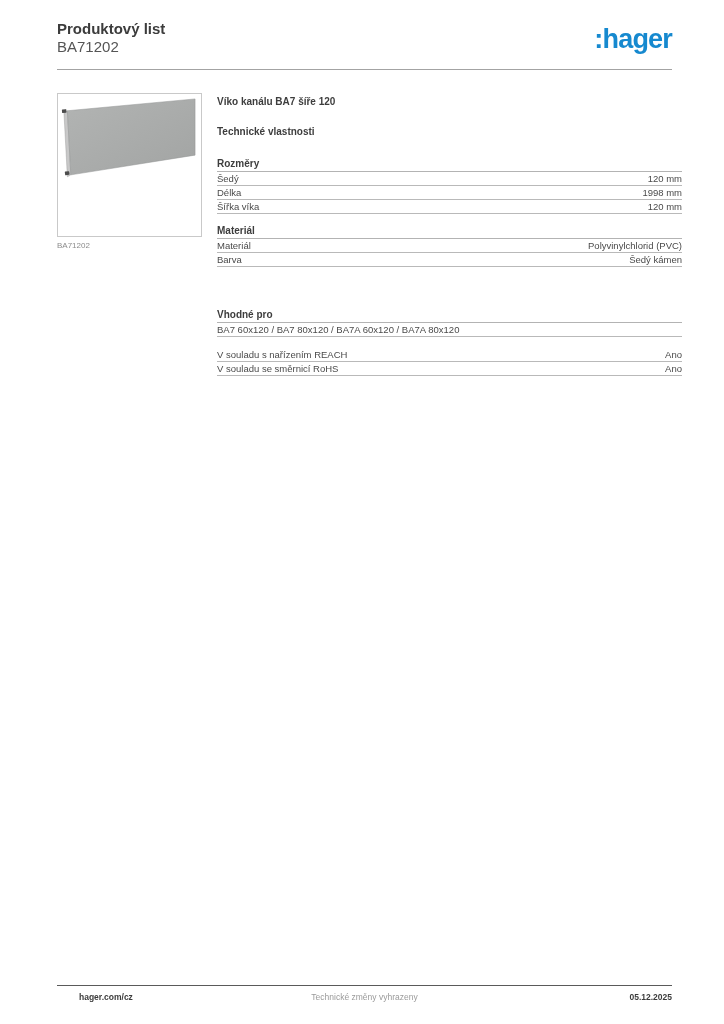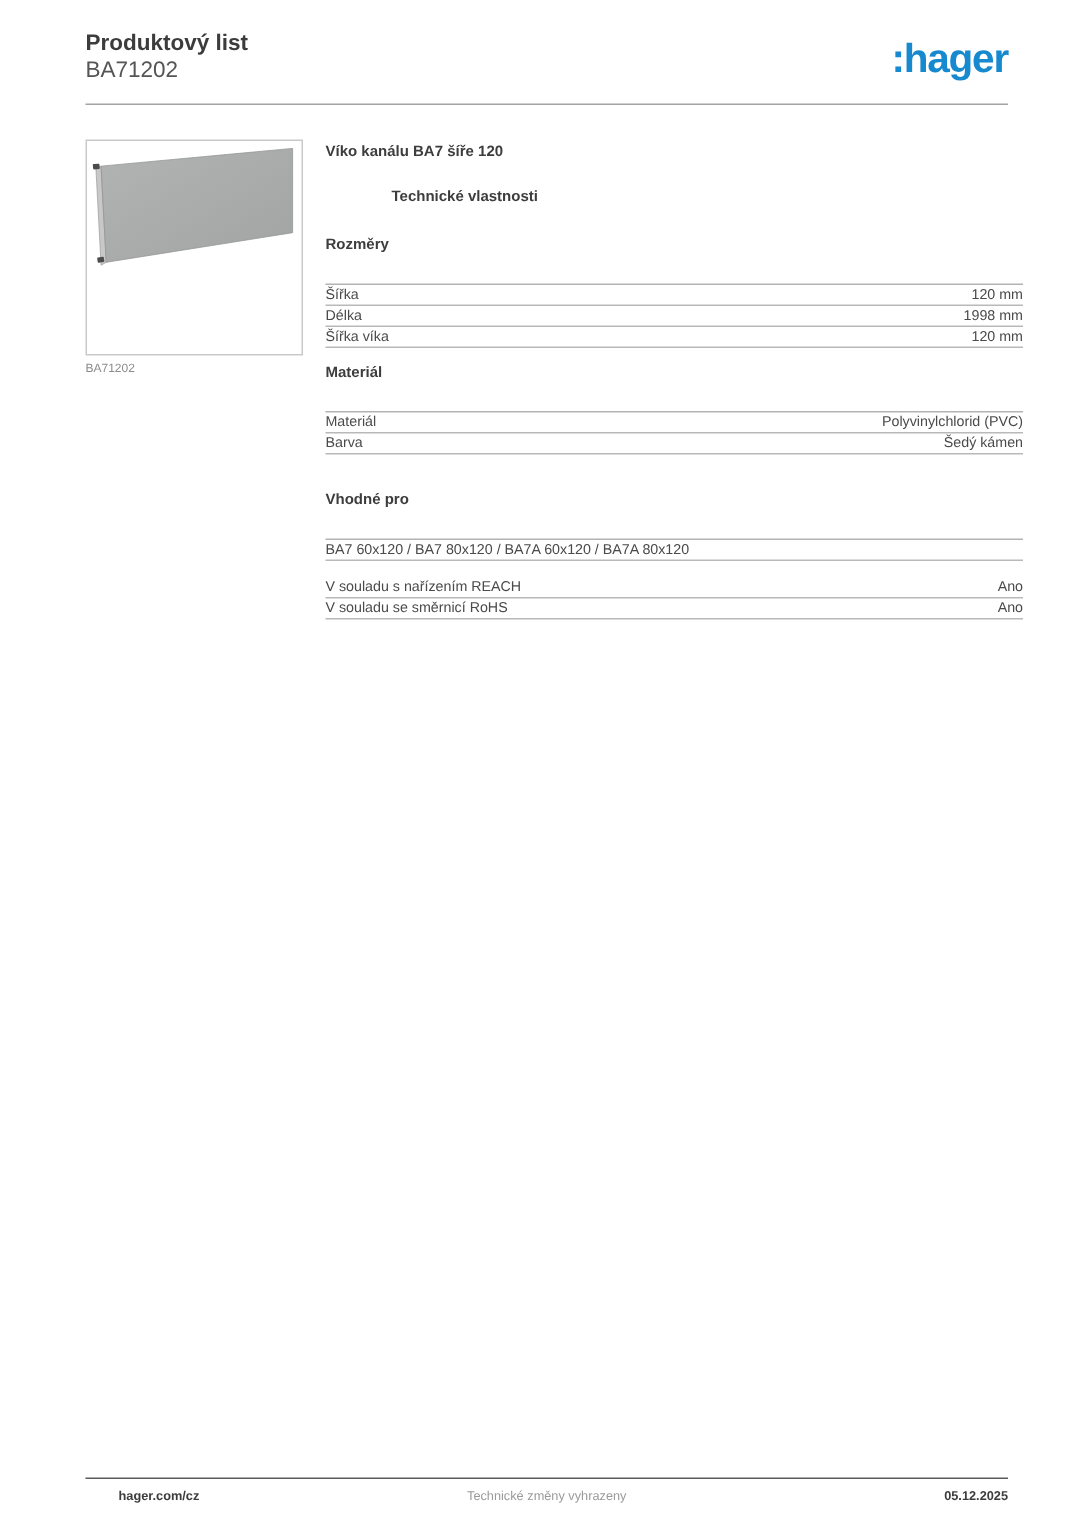--- a/index.html
+++ b/index.html
@@ -18,24 +18,24 @@
 
   
   .image-card { position: absolute; left: 57px; top: 93px; width: 145px; height: 144px;
                 border: 1px solid #c9c9c9; background: #ffffff; }
   .image-card svg { display: block; width: 100%; height: 100%; }
   .image-caption { position: absolute; left: 57px; top: 241px; font-size: 8px; color: #8c8c8c; }
 
   
   .spec-col { position: absolute; left: 217px; right: 42px; top: 96px; }
   .product-title { font-size: 10px; font-weight: bold; line-height: 11px; margin-bottom: 19px; }
-  .tech-heading { font-size: 10px; font-weight: bold; line-height: 11px; margin-bottom: 21px; margin-left: 44px; }
+  .tech-heading { font-size: 10px; font-weight: bold; line-height: 11px; margin-bottom: 21px; }
   .section + .section { margin-top: 11px; }
-  .section.gap { margin-top: 25px; }
-  .section-title { font-size: 10px; font-weight: bold; line-height: 11px; padding-bottom: 20px;
+  .section.gap { margin-top: 42px; }
+  .section-title { font-size: 10px; font-weight: bold; line-height: 11px; padding-bottom: 2px;
                    border-bottom: 1px solid #b3b3b3; }
   .spec-row { display: flex; justify-content: space-between; align-items: baseline;
               font-size: 9.5px; line-height: 11px; padding: 1px 0; color: #4a4a4a;
               border-bottom: 1px solid #b9b9b9; }
   .spec-row .lbl { text-align: left; white-space: nowrap; }
   .spec-row .val { text-align: right; white-space: nowrap; }
 
   
   .footer-rule { position: absolute; left: 57px; right: 52px; top: 985px; height: 1px;
                  background: #5a5a5a; }
@@ -76,21 +76,21 @@
   </div>
   <div class="image-caption">BA71202</div>
 
   <div class="spec-col">
     <div class="product-title">Víko kanálu BA7 šíře 120</div>
     <div class="tech-heading">Technické vlastnosti</div>
     <div id="sections">
         <div class="section">
           <div class="section-title">Rozměry</div>
           <div class="spec-row">
-            <span class="lbl">Šířka</span>
+            <span class="lbl">Šedý</span>
             <span class="val">120 mm</span>
           </div>
           <div class="spec-row">
             <span class="lbl">Délka</span>
             <span class="val">1998 mm</span>
           </div>
           <div class="spec-row">
             <span class="lbl">Šířka víka</span>
             <span class="val">120 mm</span>
           </div>

